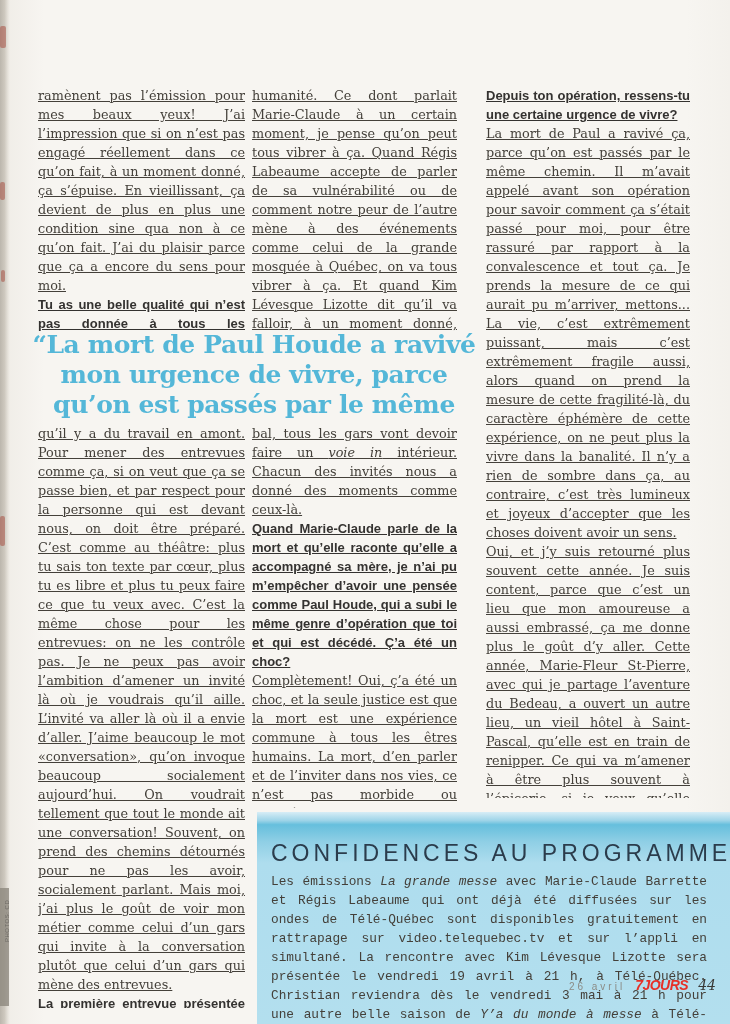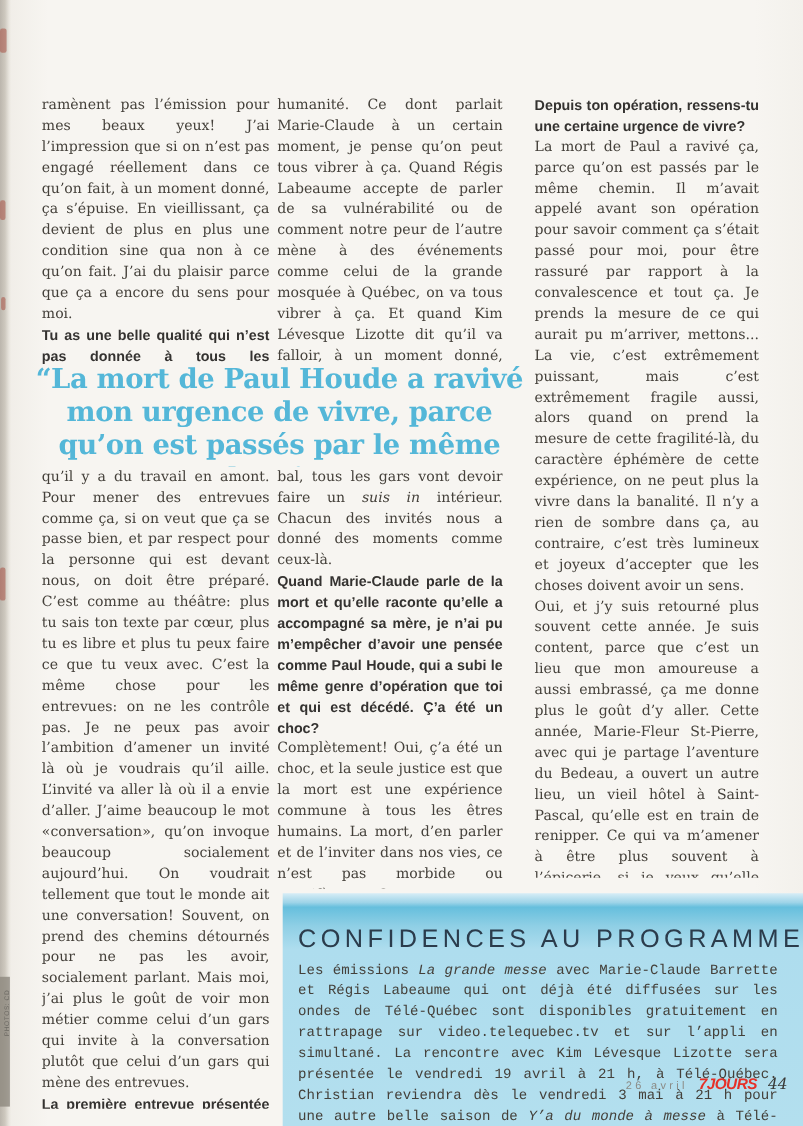--- a/index.html
+++ b/index.html
@@ -13,21 +13,21 @@
   
   .scan-edge {
     position:absolute; left:0; top:0; width:10px; height:1024px;
     background:linear-gradient(90deg,#aaa49a 0%, #c2bcb1 45%, #e4e0d8 80%, rgba(244,242,238,0) 100%);
     opacity:.75;
   }
   .scan-mark { position:absolute; border-radius:2px; background:#a85043; opacity:.55; }
   .scan-dark { position:absolute; left:0; width:9px; background:#8d887e; opacity:.8; }
 
   .col { position:absolute; overflow:hidden; }
-  .col p { margin:0; text-align:justify; }
+  .col p { margin:0; text-align:justify;text-decoration:underline; }
   p.a-block { font:12.8px/19px "DejaVu Serif", serif; color:#44403a; }
   p.q-block { font:bold 13px/19px "Liberation Sans", sans-serif; color:#343230; }
 
   .pull-quote {
     position:absolute; left:28px; top:330px; width:452px; height:94px;
     text-align:center; overflow:hidden;
     font:bold 25px/30px "DejaVu Serif", serif;
     letter-spacing:-0.4px; color:#54b7d8;
   }
 
@@ -92,21 +92,21 @@
     </div>
 
   <div class="pull-quote">“La mort de Paul Houde a ravivé mon urgence de vivre, parce qu’on est passés par le même chemin.”</div>
 
   <div class="col" style="left:38px; top:424px; width:207px; height:584px;">
       <p class="a-block"><span>qu’il y a du travail en amont. Pour mener des entrevues comme ça, si on veut que ça se passe bien, et par respect pour la personne qui est devant nous, on doit être préparé. C’est comme au théâtre: plus tu sais ton texte par cœur, plus tu es libre et plus tu peux faire ce que tu veux avec. C’est la même chose pour les entrevues: on ne les contrôle pas. Je ne peux pas avoir l’ambition d’amener un invité là où je voudrais qu’il aille. L’invité va aller là où il a envie d’aller. J’aime beaucoup le mot «conversation», qu’on invoque beaucoup socialement aujourd’hui. On voudrait tellement que tout le monde ait une conversation! Souvent, on prend des chemins détournés pour ne pas les avoir, socialement parlant. Mais moi, j’ai plus le goût de voir mon métier comme celui d’un gars qui invite à la conversation plutôt que celui d’un gars qui mène des entrevues.</span></p>
       <p class="q-block"><span>La première entrevue présentée en ondes a été celle que tu as faite avec Marie-Claude Barrette. Des choses t’ont marqué?</span></p>
     </div>
 
   <div class="col" style="left:252px; top:424px; width:205px; height:384px;">
-      <p class="a-block"><span>bal, tous les gars vont devoir faire un </span><em>suis in</em><span> intérieur. Chacun des invités nous a donné des moments comme ceux-là.</span></p>
+      <p class="a-block"><span>bal, tous les gars vont devoir faire un </span><em>voie in</em><span> intérieur. Chacun des invités nous a donné des moments comme ceux-là.</span></p>
       <p class="q-block"><span>Quand Marie-Claude parle de la mort et qu’elle raconte qu’elle a accompagné sa mère, je n’ai pu m’empêcher d’avoir une pensée comme Paul Houde, qui a subi le même genre d’opération que toi et qui est décédé. Ç’a été un choc?</span></p>
       <p class="a-block"><span>Complètement! Oui, ç’a été un choc, et la seule justice est que la mort est une expérience commune à tous les êtres humains. La mort, d’en parler et de l’inviter dans nos vies, ce n’est pas morbide ou mortifère. On ne veut tellement pas la voir, on l’a même casée dans des maisons où les gens vont mourir pour qu’on ne la voie pas... Plus on va la convier dans notre réalité, plus on va faire la paix avec cette affaire-là, et moins elle va nous angoisser.</span></p>
     </div>
 
   <div class="banner">
     <div class="banner-title">CONFIDENCES AU PROGRAMME</div>
     <div class="banner-body">
         <p class="a-block"><span>Les émissions </span><em>La grande messe</em><span> avec Marie-Claude Barrette et Régis Labeaume qui ont déjà été diffusées sur les ondes de Télé-Québec sont disponibles gratuitement en rattrapage sur video.telequebec.tv et sur l’appli en simultané. La rencontre avec Kim Lévesque Lizotte sera présentée le vendredi 19 avril à 21 h, à Télé-Québec. Christian reviendra dès le vendredi 3 mai à 21 h pour une autre belle saison de </span><em>Y’a du monde à messe</em><span> à Télé-Québec.</span></p>
       </div>
   </div>

